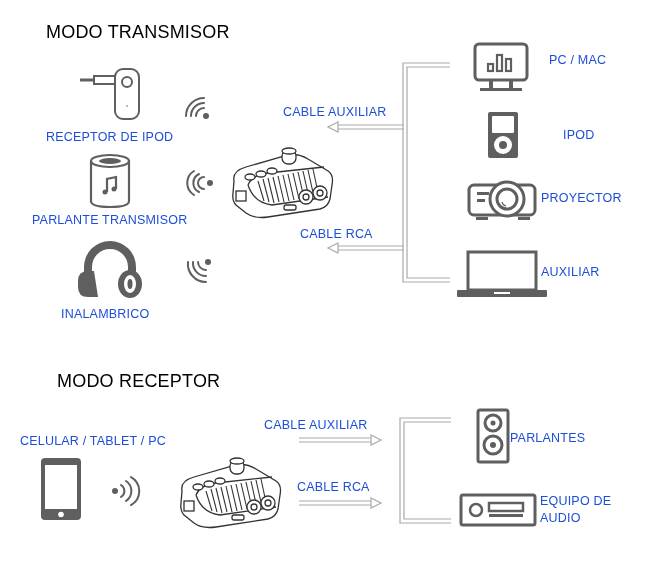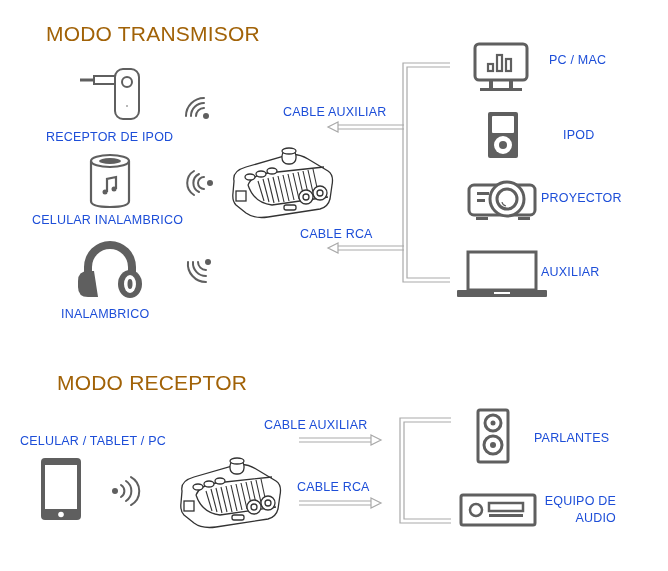--- a/index.html
+++ b/index.html
@@ -1,21 +1,21 @@
 <!DOCTYPE html>
 <html><head>
 <meta charset="utf-8">
 <style>
   html, body { margin:0; padding:0; background:#ffffff; }
   body { width:668px; height:571px; position:relative; overflow:hidden;
          font-family:"Liberation Sans", "DejaVu Sans", sans-serif; color:#3a3a3a; }
   .abs { position:absolute; }
-  .title { font-size:21px; color:#a16207; letter-spacing:0.2px; white-space:nowrap; }
+  .title { font-size:18px; color:#000000; letter-spacing:0.2px; white-space:nowrap; }
   .lbl { font-size:12.5px; color:#1d4ed8; white-space:nowrap; letter-spacing:0.2px; }
-  .center { text-align:right; }
+  .center { text-align:left; }
   svg { position:absolute; overflow:visible; }
 </style>
 </head>
 <body>
 
 <div class="abs title" style="left:46px;top:22px;">MODO TRANSMISOR</div>
 
 <svg style="left:76px;top:66px;" width="70" height="58" viewBox="0 0 70 58">
   <g fill="none" stroke="#5f5f5f" stroke-width="2">
     <rect x="39" y="3" width="24" height="50" rx="8"></rect>
@@ -41,21 +41,21 @@
     <path d="M3 9 L3 49 Q3 55 22 55 Q41 55 41 49 L41 9"></path>
     <ellipse cx="22" cy="9" rx="19" ry="6"></ellipse>
   </g>
   <ellipse cx="22" cy="9" rx="11" ry="3" fill="#5f5f5f"></ellipse>
   <g stroke="#5f5f5f" stroke-width="2.2" fill="none">
     <path d="M19 40 L19 27 L28 25 L28 37"></path>
   </g>
   <circle cx="17" cy="40" r="2.5" fill="#5f5f5f"></circle>
   <circle cx="26" cy="37" r="2.5" fill="#5f5f5f"></circle>
 </svg>
-<div class="abs lbl" style="left:32px;top:213px;">CELULAR INALAMBRICO</div>
+<div class="abs lbl" style="left:32px;top:213px;">PARLANTE TRANSMISOR</div>
 
 <svg style="left:186px;top:168px;" width="30" height="30" viewBox="0 0 30 30">
   <g fill="none" stroke="#5f5f5f" stroke-width="2" stroke-linecap="round">
     <path d="M8 3 A14 14 0 0 0 8 27"></path>
     <path d="M13 6 A10 10 0 0 0 13 24"></path>
     <path d="M18 9 A6 6 0 0 0 18 21"></path>
   </g>
   <circle cx="24" cy="15" r="3" fill="#5f5f5f"></circle>
 </svg>
 
@@ -256,21 +256,21 @@
   </g>
 </svg>
 
 <svg style="left:476px;top:408px;" width="34" height="56" viewBox="0 0 34 56">
   <rect x="2" y="2" width="30" height="52" rx="2" fill="none" stroke="#5f5f5f" stroke-width="3"></rect>
   <circle cx="17" cy="15" r="8" fill="none" stroke="#5f5f5f" stroke-width="3"></circle>
   <circle cx="17" cy="15" r="2.5" fill="#5f5f5f"></circle>
   <circle cx="17" cy="37" r="9" fill="none" stroke="#5f5f5f" stroke-width="3"></circle>
   <circle cx="17" cy="37" r="3" fill="#5f5f5f"></circle>
 </svg>
-<div class="abs lbl" style="left:534px;top:431px;">PARLANTES</div>
+<div class="abs lbl" style="left:510px;top:431px;">PARLANTES</div>
 
 <svg style="left:459px;top:493px;" width="78" height="36" viewBox="0 0 78 36">
   <rect x="2" y="2" width="74" height="30" rx="2" fill="none" stroke="#5f5f5f" stroke-width="3"></rect>
   <circle cx="17" cy="17" r="6" fill="none" stroke="#5f5f5f" stroke-width="2.5"></circle>
   <rect x="30" y="10" width="34" height="8" fill="none" stroke="#5f5f5f" stroke-width="2.5"></rect>
   <rect x="30" y="21" width="34" height="3" fill="#5f5f5f"></rect>
 </svg>
 <div class="abs lbl center" style="left:540px;top:494px;width:76px;">
   <div>EQUIPO DE</div>
   <div style="margin-top:3px;">AUDIO</div>

